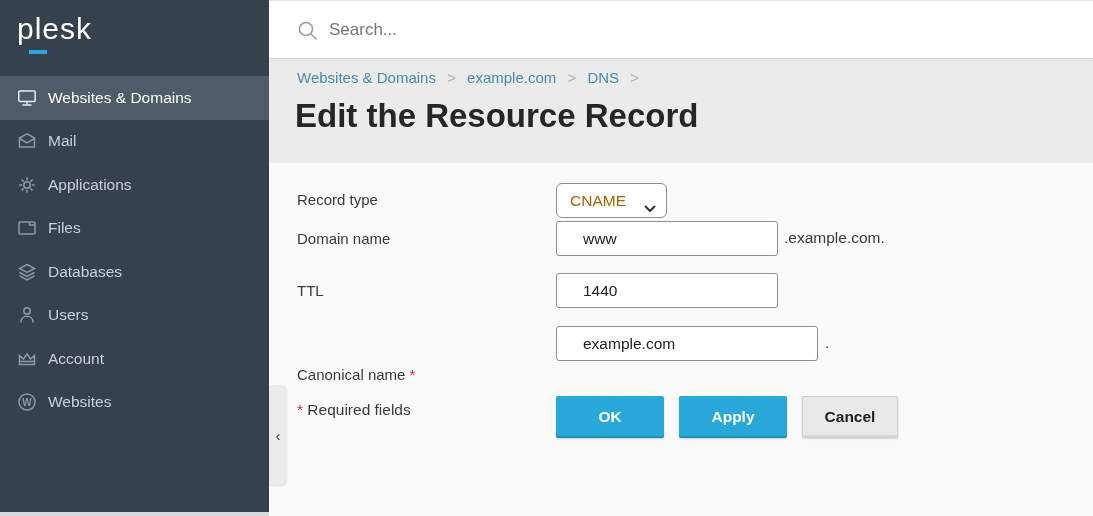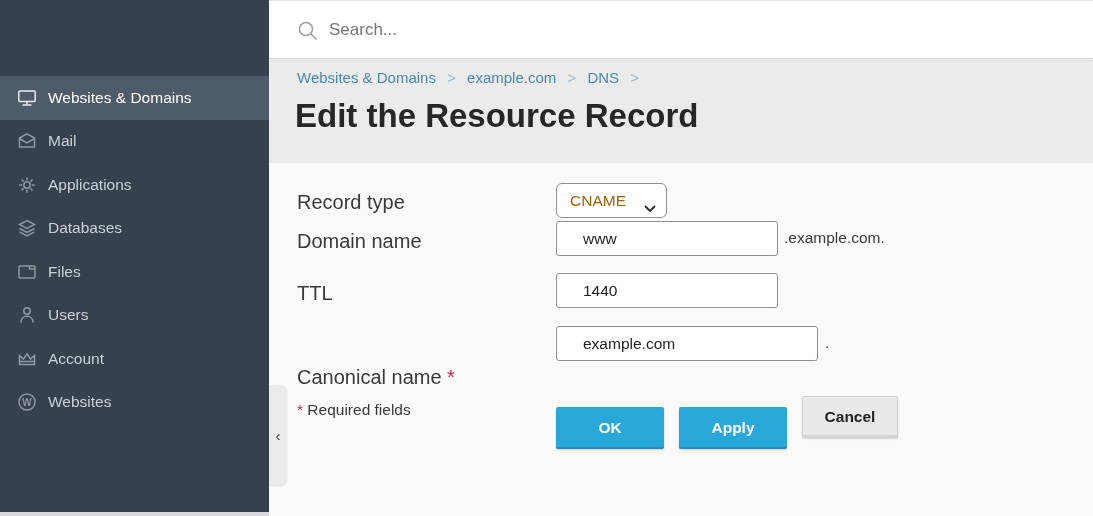--- a/index.html
+++ b/index.html
@@ -71,21 +71,21 @@
   }
   .breadcrumb { position:absolute; left:28px; top:9px; font-size:15px; }
   .breadcrumb a { color:#4a8ab0; text-decoration:none; cursor:pointer; }
   .breadcrumb .sep { color:#9fb4c2; margin:0 7px; }
   .page-title {
     position:absolute; left:26px; top:37px; margin:0;
     font-size:33px; font-weight:700; color:#262626; letter-spacing:0;
   }
 
   
-  .form-label { position:absolute; left:297px; font-size:20px; color:#3a3a3a; }
+  .form-label { position:absolute; left:297px; font-size:15px; color:#3a3a3a; }
   #label-record    { top:191px; }
   #label-domain    { top:230px; }
   #label-ttl       { top:282px; }
   #label-canonical { top:334px;margin-top:32px; }
   .req-mark { color:#d0254b; }
   .suffix { position:absolute; font-size:15.5px; color:#3a3a3a; }
   #suffix-domain    { left:784px; top:229px; }
   #suffix-canonical { left:825px; top:334px; }
 
   .select-wrap { position:absolute; left:556px; top:183px; width:111px; height:35px; }
@@ -110,36 +110,39 @@
   .required-note { position:absolute; left:297px; top:401px; font-size:15.5px; color:#3a3a3a; }
 
   .btn {
     position:absolute; top:396px; height:42px; border-radius:2px;
     font-family:inherit; font-size:15.5px; font-weight:700; cursor:pointer;
     text-align:center;
   }
   .btn-blue {
     background:#28a8d9; color:#fff; border:0;
     box-shadow: inset 0 -2px 0 rgba(0,0,0,0.15), 0 1px 2px rgba(0,0,0,0.18);
-    margin-top: 11px;
   }
   #btn-ok     { left:556px; width:108px; }
   #btn-apply  { left:679px; width:108px; }
   #btn-cancel {
     left:802px; width:96px; background:#e9e9e9; color:#222;
     border:1px solid #cfcfcf; font-weight:600;
     box-shadow: inset 0 -2px 0 rgba(0,0,0,0.08), 0 1px 2px rgba(0,0,0,0.15);
   }
 </style>
 </head>
 <body>
 
 <div id="app">
 
   <aside class="sidebar">
+    <div class="logo">
+      <span>plesk</span>
+      <span class="logo-underscore"></span>
+    </div>
     <nav class="nav">
       <div class="nav-item active">
         <span class="nav-icon">
           <svg width="20" height="20" viewBox="0 0 20 20">
               <rect x="1.8" y="3" width="16.4" height="10.5" rx="1"></rect>
               <line x1="10" y1="13.5" x2="10" y2="16.5"></line>
               <line x1="5.5" y1="17" x2="14.5" y2="17"></line>
             </svg>
         </span>
         <span class="nav-label">Websites &amp; Domains</span>
@@ -158,35 +161,35 @@
           <svg width="20" height="20" viewBox="0 0 20 20">
               <circle cx="10" cy="10" r="3.2"></circle>
               <path d="M10 2.2v3 M10 14.8v3 M2.2 10h3 M14.8 10h3 M4.5 4.5l2.1 2.1 M13.4 13.4l2.1 2.1 M15.5 4.5l-2.1 2.1 M6.6 13.4l-2.1 2.1"></path>
             </svg>
         </span>
         <span class="nav-label">Applications</span>
       </div>
       <div class="nav-item">
         <span class="nav-icon">
           <svg width="20" height="20" viewBox="0 0 20 20">
+              <rect x="2" y="4" width="16" height="12" rx="1"></rect>
+              <path d="M12.5 4 v3 h5.5"></path>
+            </svg>
+        </span>
+        <span class="nav-label">Files</span>
+      </div>
+      <div class="nav-item">
+        <span class="nav-icon">
+          <svg width="20" height="20" viewBox="0 0 20 20">
               <path d="M10 2.5 L17.5 6.5 L10 10.5 L2.5 6.5 Z"></path>
               <path d="M2.5 10.5 L10 14.5 L17.5 10.5"></path>
               <path d="M2.5 13.8 L10 17.8 L17.5 13.8"></path>
             </svg>
         </span>
         <span class="nav-label">Databases</span>
-      </div>
-      <div class="nav-item">
-        <span class="nav-icon">
-          <svg width="20" height="20" viewBox="0 0 20 20">
-              <rect x="2" y="4" width="16" height="12" rx="1"></rect>
-              <path d="M12.5 4 v3 h5.5"></path>
-            </svg>
-        </span>
-        <span class="nav-label">Files</span>
       </div>
       <div class="nav-item">
         <span class="nav-icon">
           <svg width="20" height="20" viewBox="0 0 20 20">
               <circle cx="10" cy="6" r="3.2"></circle>
               <path d="M4 17.5 c0-4 2.8-6.2 6-6.2 s6 2.2 6 6.2"></path>
             </svg>
         </span>
         <span class="nav-label">Users</span>
       </div>

